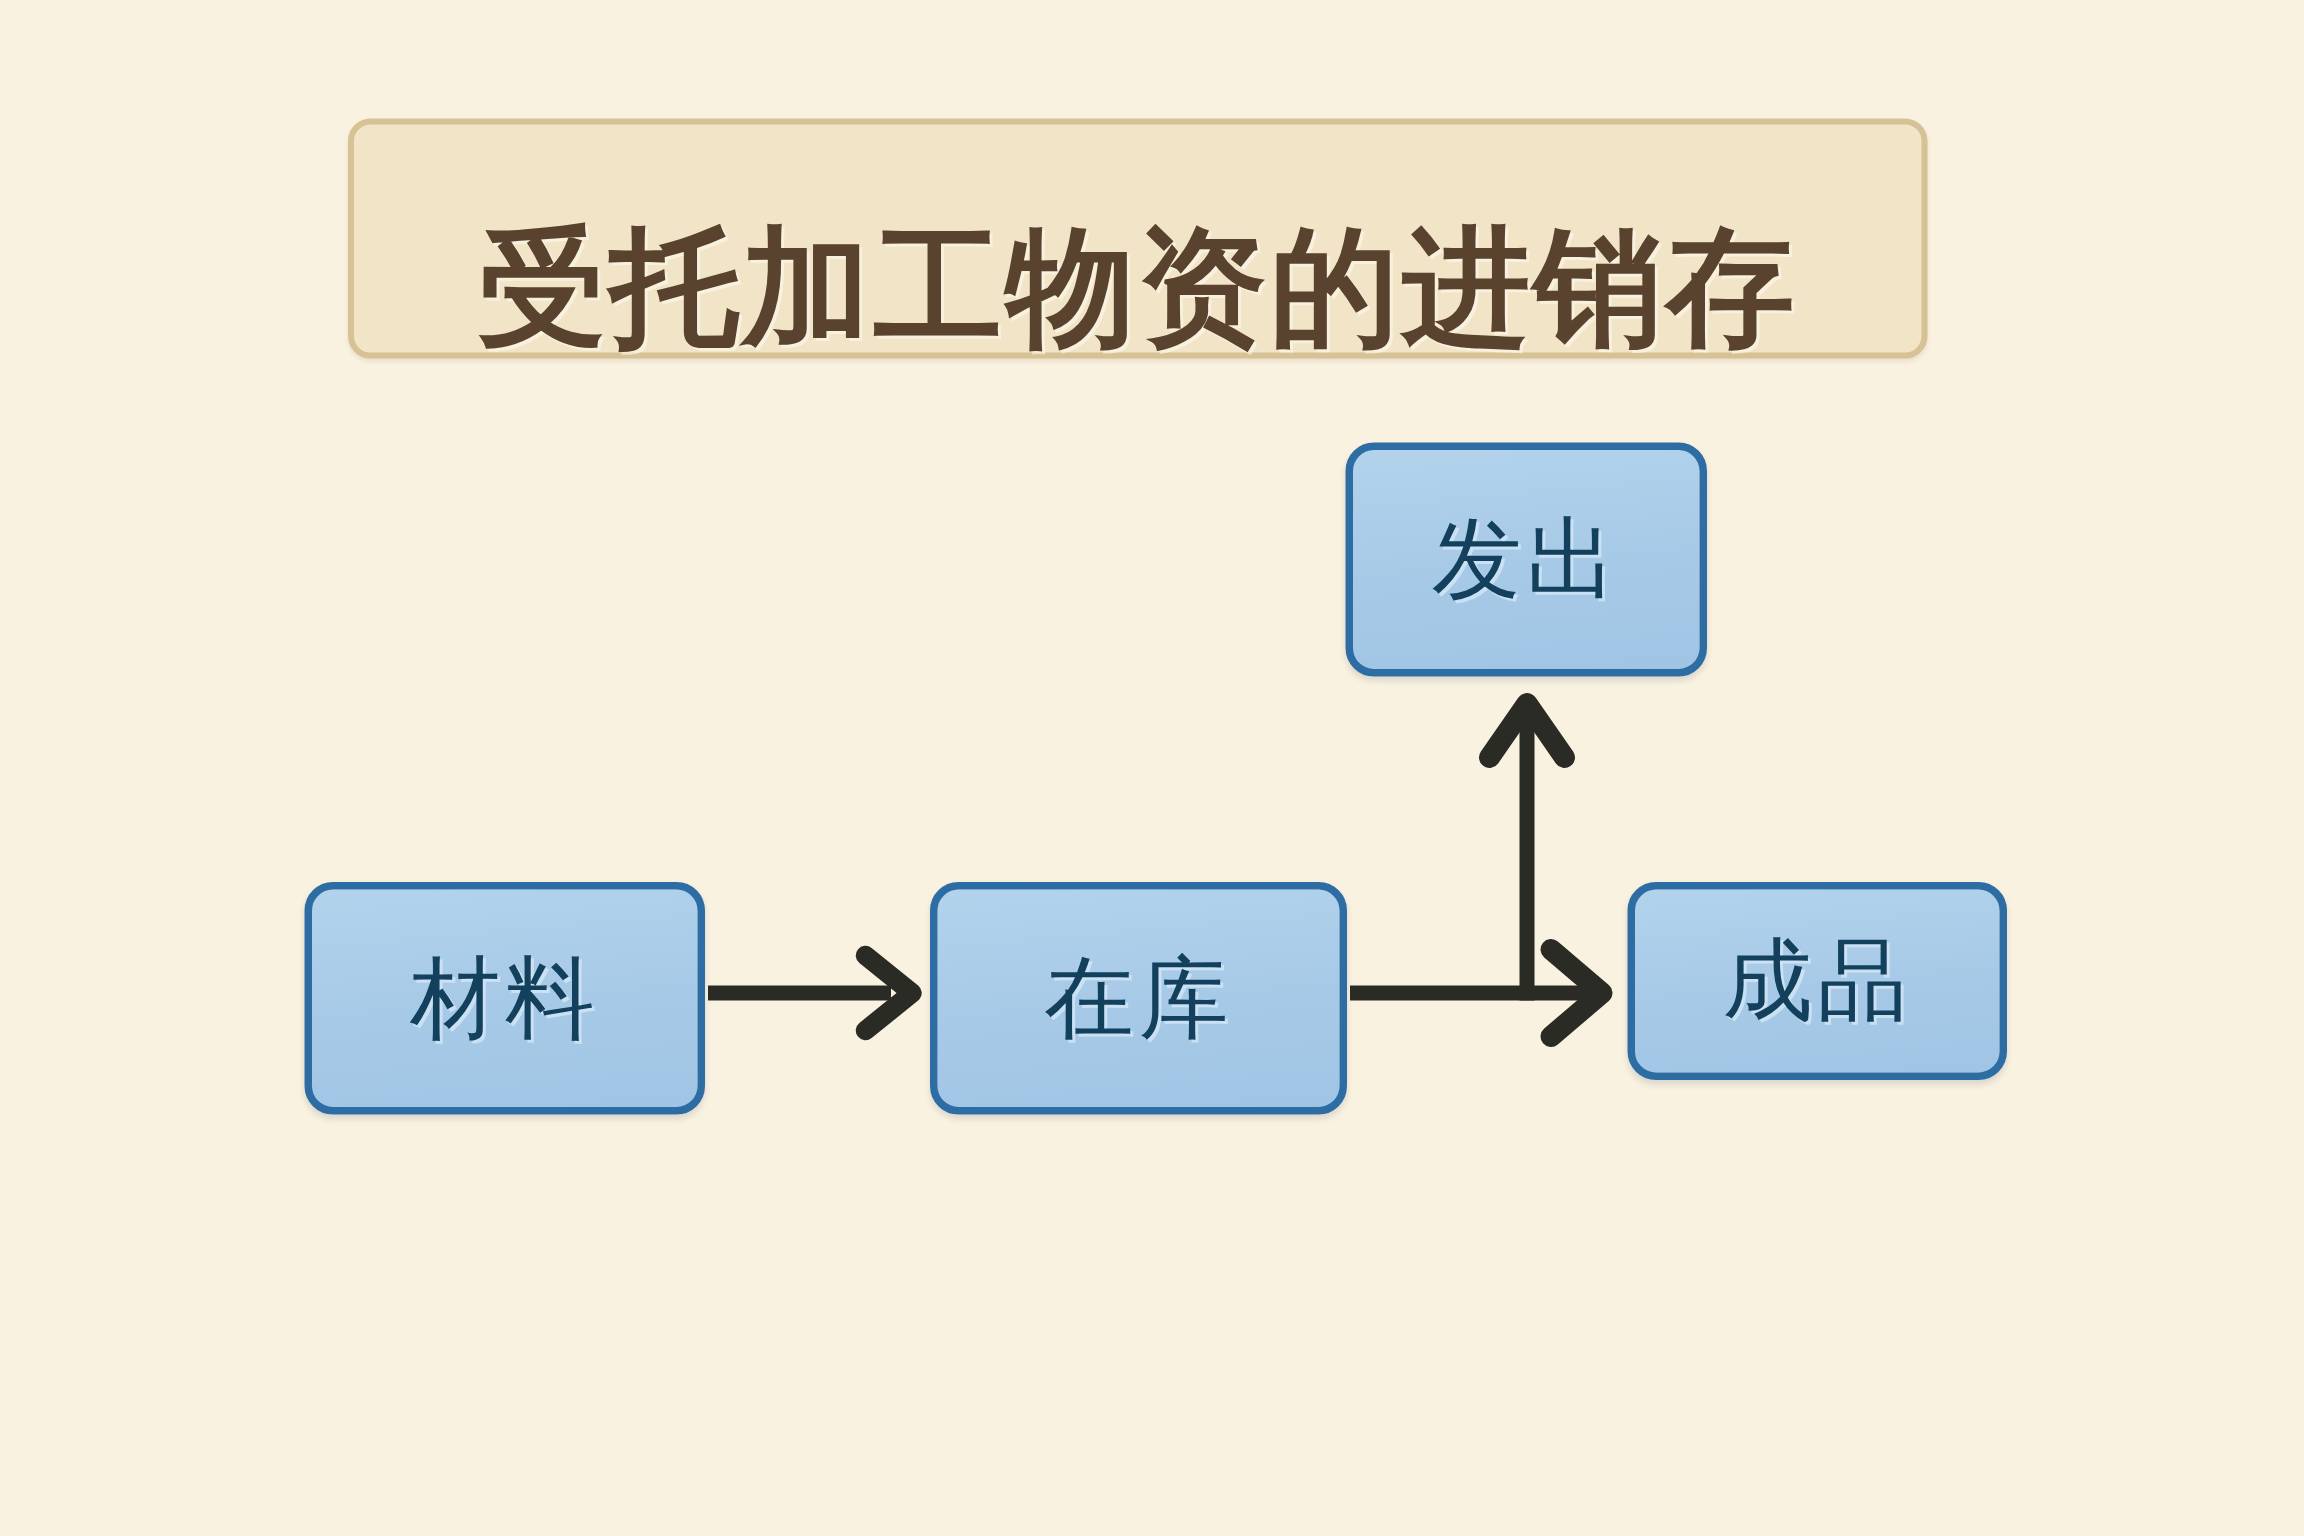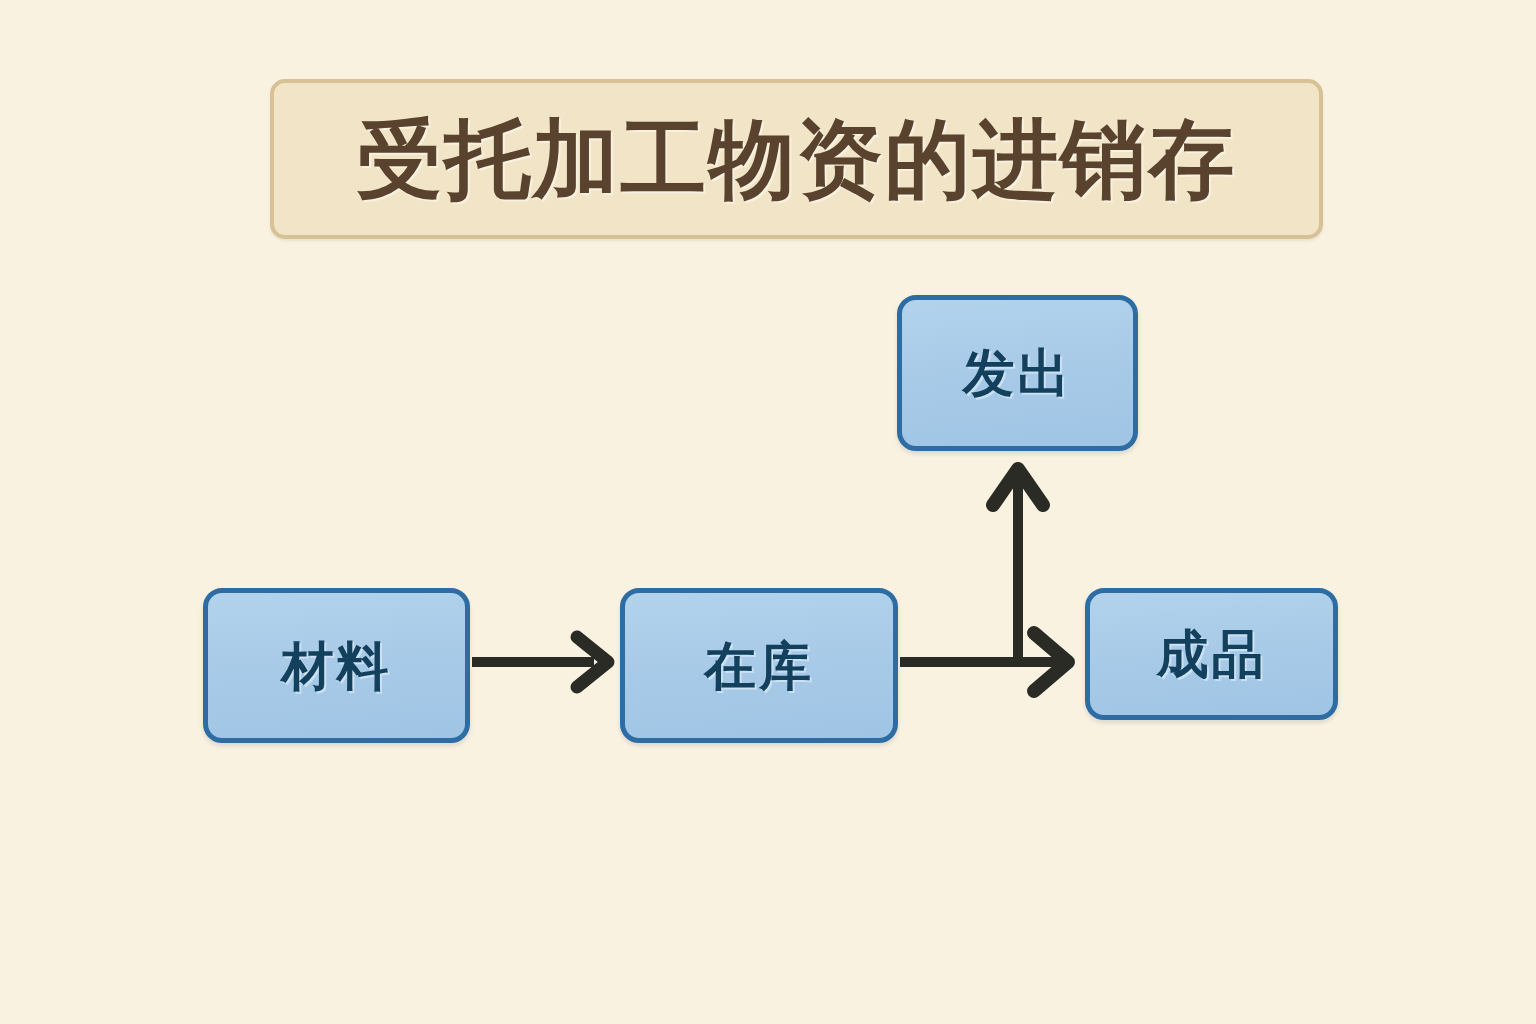--- a/index.html
+++ b/index.html
@@ -26,24 +26,23 @@
     position: absolute;
     left: 232px;
     top: 79px;
     width: 1053px;
     height: 160px;
     box-sizing: border-box;
     background: #f1e4c7;
     border: 4px solid #d6c294;
     border-radius: 15px;
     display: flex;
-    align-items: center;
+    align-items: flex-end;
     justify-content: center;
     box-shadow: 0 2px 3px rgba(120, 95, 55, 0.12);
-    margin-left: 38px;
   }
   .title-text {
     font-size: 86px;
     font-weight: 700;
     color: #59422e;
     letter-spacing: 2px;
     line-height: 1;
     text-shadow: 2px 2px 0 rgba(255, 252, 243, 0.55);
     white-space: nowrap;
   }
@@ -54,22 +53,22 @@
     box-sizing: border-box;
     background: linear-gradient(175deg, #b3d3ec 0%, #a6c9e7 55%, #a0c5e4 100%);
     border: 5px solid #2d6da4;
     border-radius: 19px;
     display: flex;
     align-items: center;
     justify-content: center;
     box-shadow: 0 3px 4px rgba(60, 80, 100, 0.16);
   }
   .node-label {
-    font-size: 52px;
-    font-weight: 700;
+    font-size: 60px;
+    font-weight: 400;
     color: #13405d;
     line-height: 1;
     letter-spacing: 3px;
     white-space: nowrap;
     text-shadow: 2px 2px 0 rgba(226, 240, 252, 0.6);
   }
 
   #node-material { left: 203px; top: 588px; width: 267px; height: 155px; }
   #node-instock  { left: 620px; top: 588px; width: 278px; height: 155px; }
   #node-finished { left: 1085px; top: 588px; width: 253px; height: 132px; }

